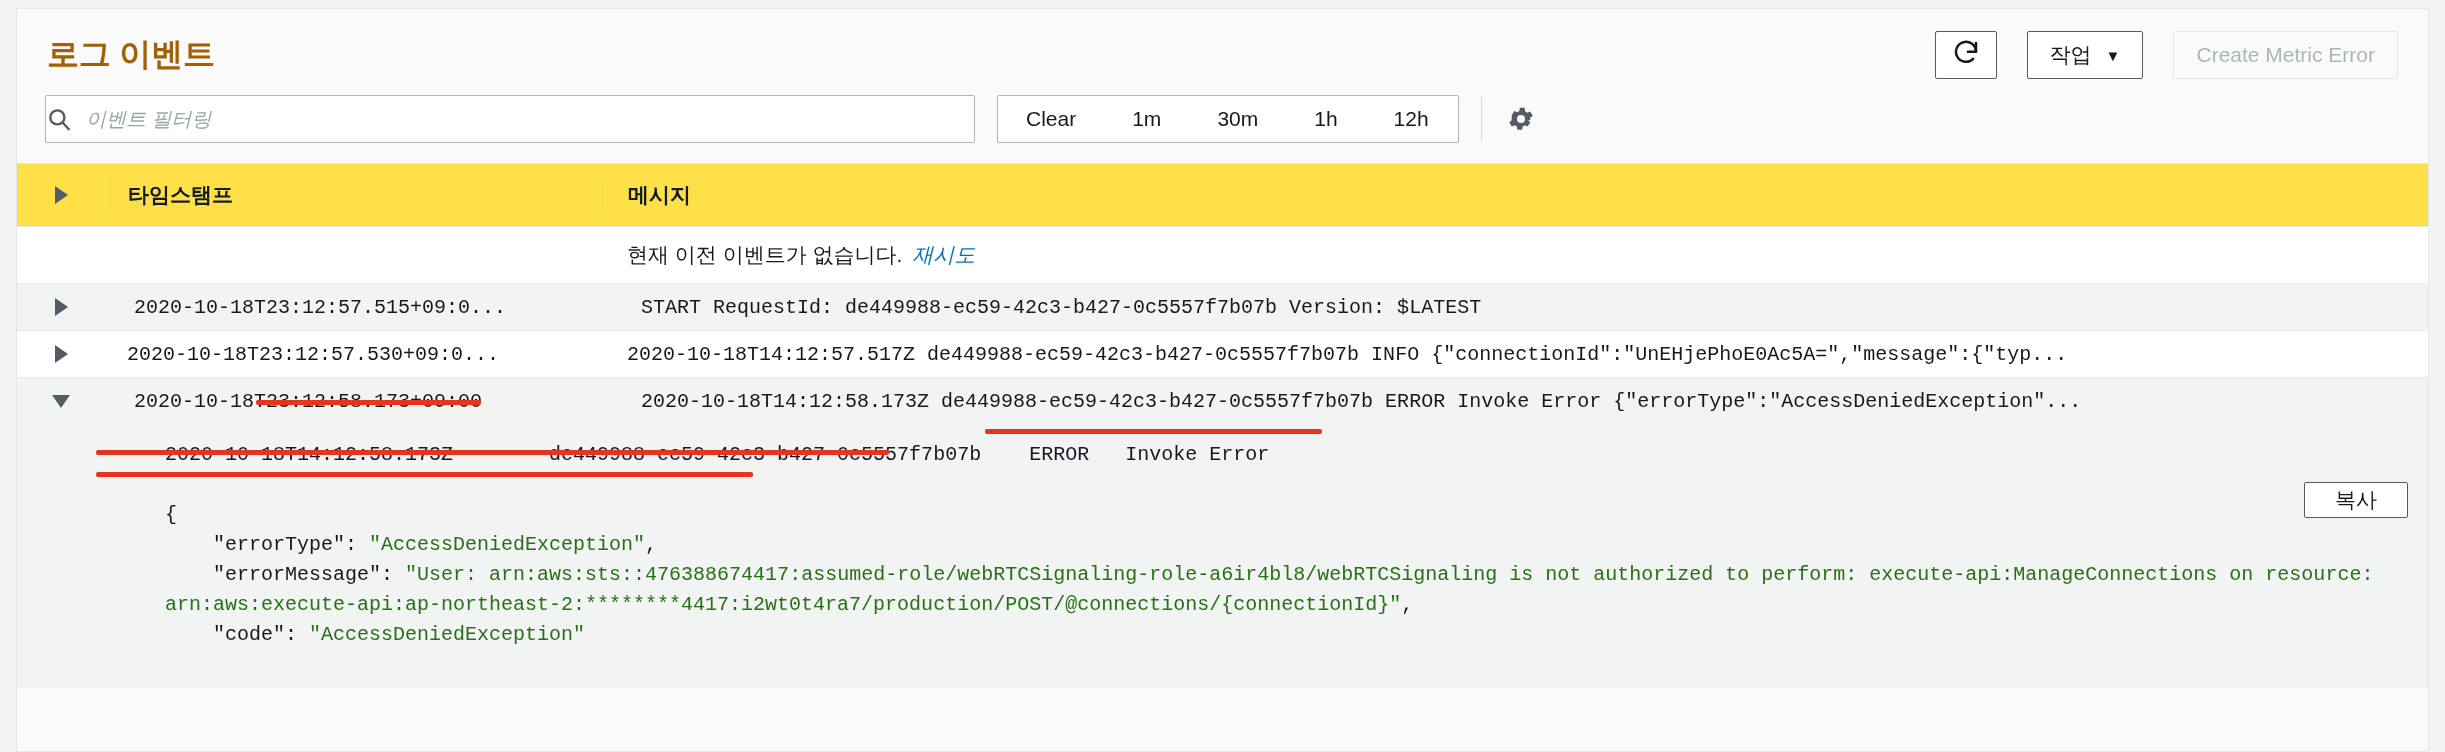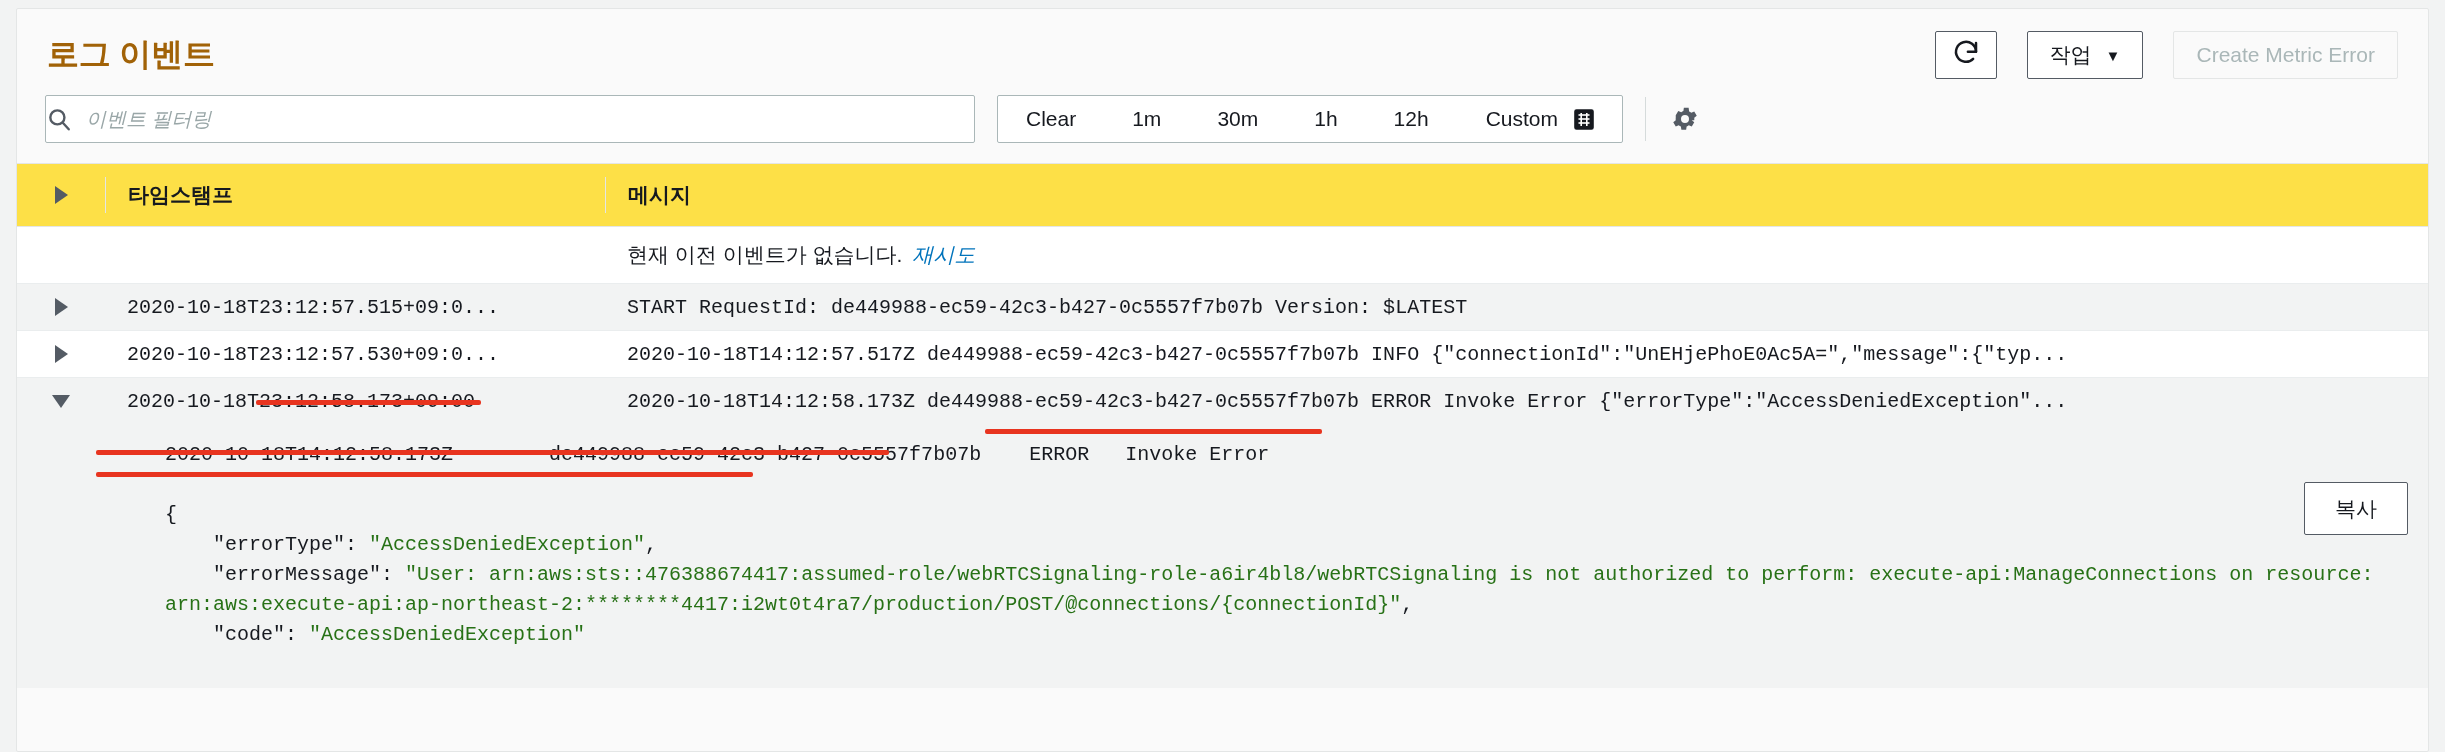--- a/index.html
+++ b/index.html
@@ -244,21 +244,21 @@
     margin-left: 10px;
     cursor: pointer;
   }
 
   .row {
     display: flex;
     align-items: center;
     height: 46px;
     border-top: 1px solid #eaedee;
   }
-  .row.alt { background: #f2f3f3; }
+  .row.alt { background: #f2f3f3; gap: 7px; }
   .row.white { background: #ffffff; }
   .cell-ts {
     flex: 0 0 500px;
     width: 500px;
     padding-left: 22px;
     box-sizing: border-box;
     font-size: 20px;
     color: #16191f;
     white-space: nowrap;
     overflow: hidden;
@@ -294,21 +294,21 @@
     color: #16191f;
     white-space: pre-wrap;
   }
   .jkey { color: #16191f; }
   .jstr { color: #277116; }
   .copy-btn {
     position: absolute;
     right: 20px;
     top: 58px;
     box-sizing: border-box;
-    height: 53px;
+    height: 36px;
     min-width: 104px;
     border: 1px solid #545b64;
     border-radius: 2px;
     background: #ffffff;
     color: #16191f;
     font-size: 21px;
     font-family: "Liberation Sans", sans-serif;
     display: flex;
     align-items: center;
     justify-content: center;
@@ -364,35 +364,20 @@
         <input class="search-input" type="text" placeholder="이벤트 필터링" style="">
       </div>
 
       <div class="range-group">
         <div class="range-item">Clear</div>
         <div class="range-item">1m</div>
         <div class="range-item">30m</div>
         <div class="range-item">1h</div>
         <div class="range-item">12h</div>
         <div class="range-sep"></div>
-        <div class="range-item">
-          <span>Custom</span>
-          <span class="cal-icon">
-            <svg width="20" height="22" viewBox="0 0 20 22" fill="none" stroke="#16191f" stroke-width="1.6">
-              <rect x="1" y="2" width="18" height="19" rx="1.5" fill="#16191f"></rect>
-              <g stroke="#ffffff" stroke-width="1.6">
-                <line x1="4.5" y1="7" x2="15.5" y2="7"></line>
-                <line x1="4.5" y1="11" x2="15.5" y2="11"></line>
-                <line x1="4.5" y1="15" x2="15.5" y2="15"></line>
-                <line x1="7.2" y1="5" x2="7.2" y2="18"></line>
-                <line x1="12.8" y1="5" x2="12.8" y2="18"></line>
-              </g>
-            </svg>
-          </span>
-        </div>
       </div>
 
       <div class="gear-wrap">
         <span class="gear-icon">
           <svg width="30" height="30" viewBox="0 0 24 24" fill="#545b64">
             <path d="M19.4 13a7.6 7.6 0 0 0 0-2l2-1.6-2-3.4-2.4 1a7.6 7.6 0 0 0-1.7-1L14.9 3h-3.8l-.4 2.6c-.6.2-1.2.6-1.7 1l-2.4-1-2 3.4L4.6 11a7.6 7.6 0 0 0 0 2l-2 1.6 2 3.4 2.4-1c.5.4 1.1.8 1.7 1l.4 2.6h3.8l.4-2.6c.6-.2 1.2-.6 1.7-1l2.4 1 2-3.4-2-1.6zM12 15.2A3.2 3.2 0 1 1 12 8.8a3.2 3.2 0 0 1 0 6.4z"></path>
           </svg>
         </span>
       </div>
     </div>

